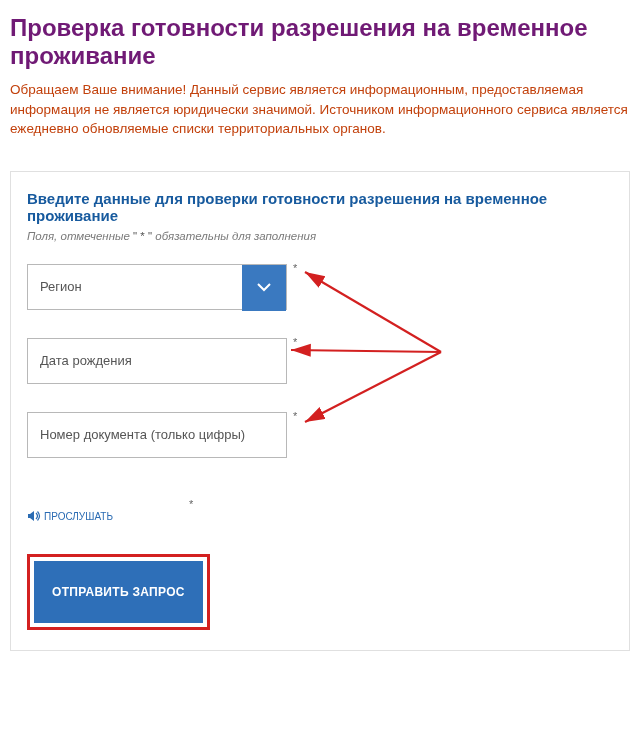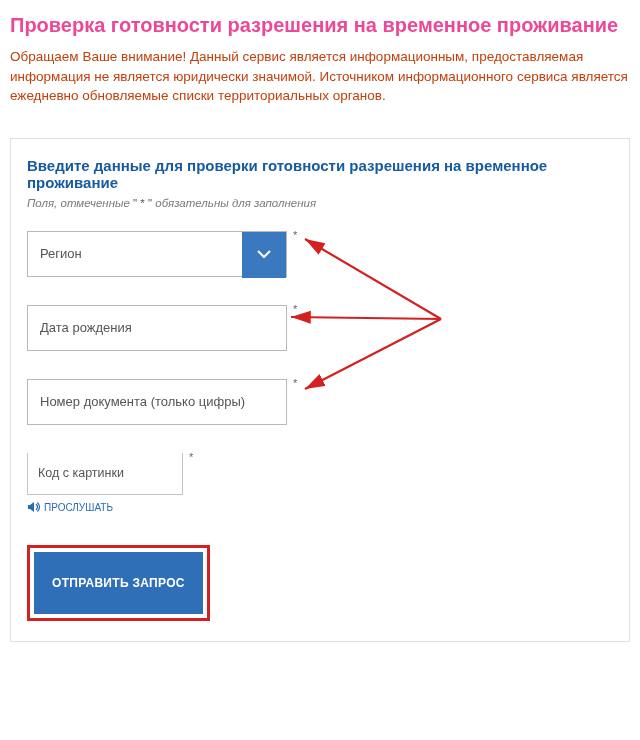--- a/index.html
+++ b/index.html
@@ -1,17 +1,17 @@
 <!DOCTYPE html>
 <html><head>
   <meta charset="utf-8">
   <style>
     * { box-sizing: border-box; margin: 0; padding: 0; }
     body { font-family: Arial, Helvetica, sans-serif; width: 640px; color: #222; }
-    .page-title { font-size: 20px; font-weight: 700; color: #ec4899; padding: 14px 10px 10px 10px; }
+    .page-title { font-size: 24px; font-weight: 700; color: #701a75; padding: 14px 10px 10px 10px; }
     .notice { font-size: 13.5px; color: #c2410c; line-height: 1.45; padding: 0 10px 22px 10px; }
     .form-panel { border: 1px solid #e0e0e0; margin: 10px 10px 0 10px; padding: 18px 16px 20px 16px; position: relative; }
     .form-title { font-size: 15px; font-weight: 700; color: #175a9e; margin-bottom: 6px; }
     .required-note { font-size: 11.5px; font-style: italic; color: #7a7a7a; margin-bottom: 22px; }
     .required-note .star { color: #555; font-style: normal; }
     .field-row { position: relative; margin-bottom: 28px; }
     .field-box { border: 1px solid #b8b8b8; height: 46px; width: 260px; display: flex; align-items: center; padding: 0 12px; font-size: 13px; color: #555; background: #fff; position: relative; }
     .field-box.select { padding-right: 46px; margin-top: 8px; }
     .chevron-btn { position: absolute; right: 0; top: 0; width: 44px; height: 46px; background: #3a79c0; display: flex; align-items: center; justify-content: center; cursor: pointer; }
     .chevron-btn svg { width: 14px; height: 10px; }
@@ -69,23 +69,20 @@
     <div class="field-box">
       <span>Номер документа (только цифры)</span>
     </div>
     <span class="req-star">*</span>
   </div>
 
   
   <div class="captcha-block">
     <div style="position:relative; display:inline-block;">
       <span style="position:absolute; left:162px; top:-2px; font-size:11px; color:#666;">*</span>
-      <div class="captcha-input">
-        <span>Код с картинки</span>
-      </div>
     </div>
     <div>
       <a class="listen-link">
         <span>
           <svg viewBox="0 0 14 12">
               <path d="M1 4 H3 L7 1 V11 L3 8 H1 Z" fill="#2a6bb3"></path>
               <path d="M9 3 Q12 6 9 9" stroke="#2a6bb3" stroke-width="1.2" fill="none"></path>
               <path d="M10.5 1.5 Q14.5 6 10.5 10.5" stroke="#2a6bb3" stroke-width="1.2" fill="none"></path>
             </svg>
         </span>

